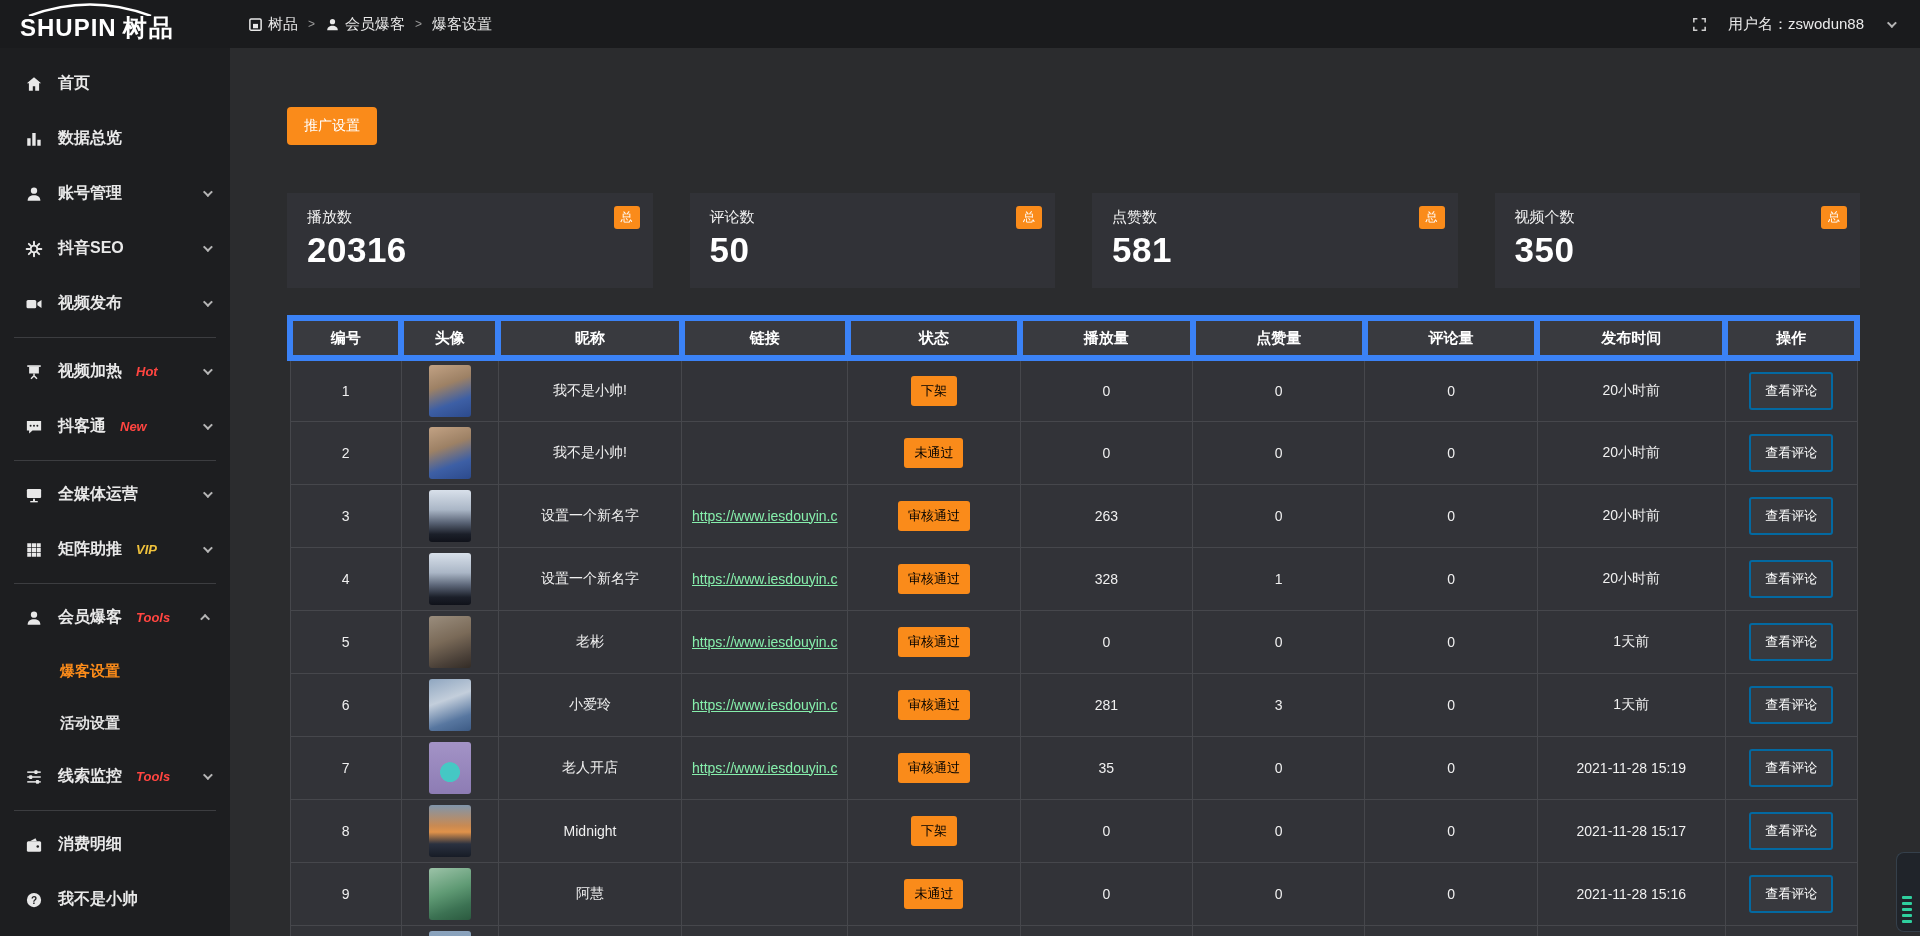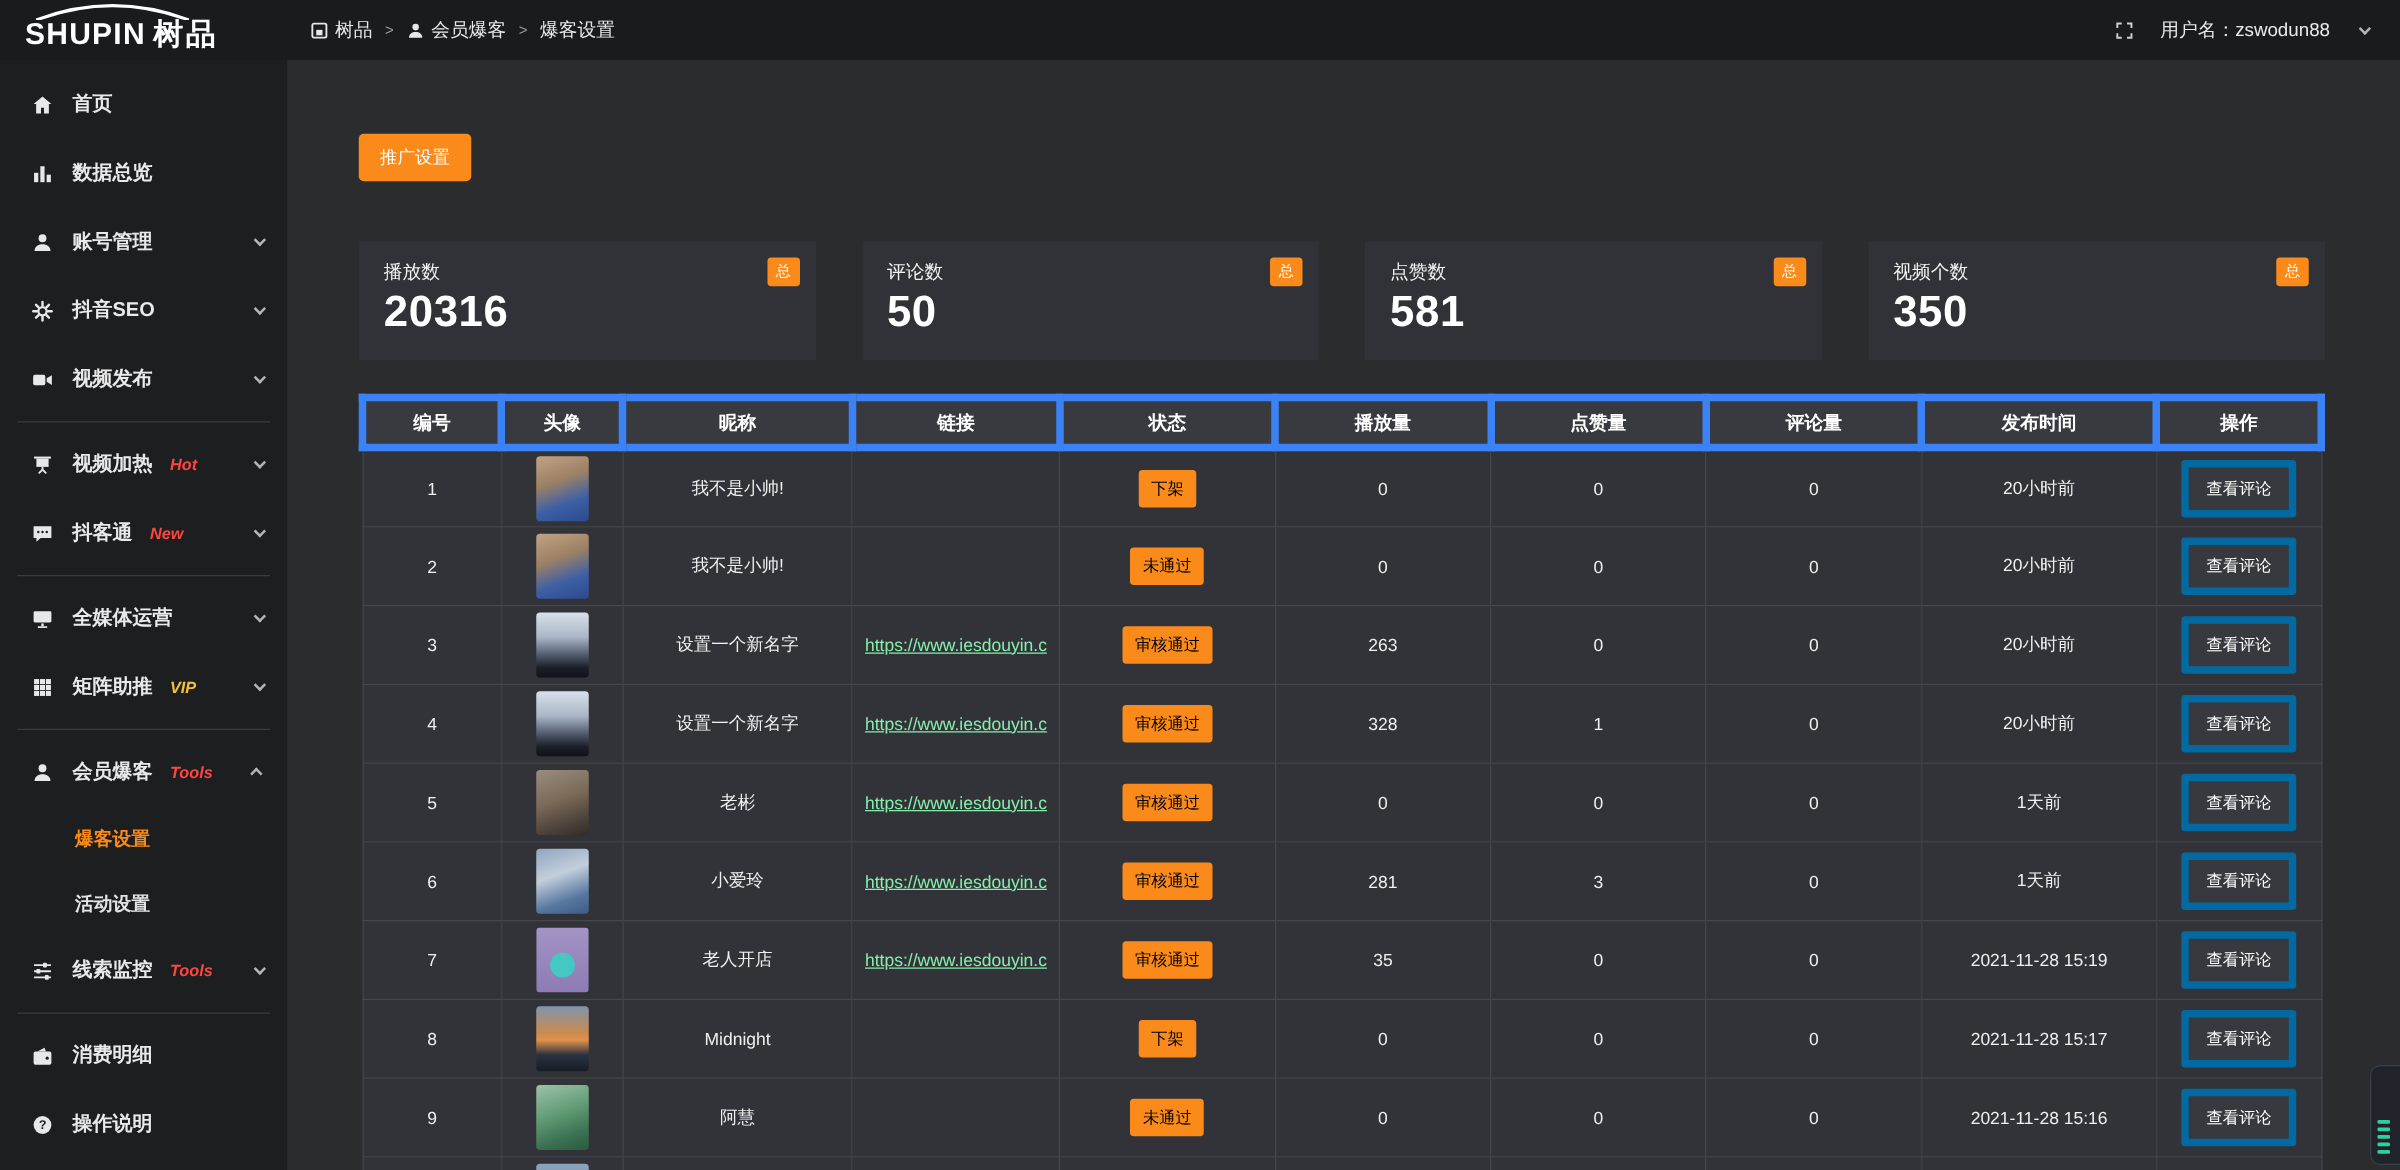--- a/index.html
+++ b/index.html
@@ -57,21 +57,21 @@
   .avatar--dusk   { background:linear-gradient(180deg,#d8e0ea 0%,#aab6c6 38%,#5c6678 62%,#1b1f29 85%,#10121a 100%); }
   .avatar--man    { background:linear-gradient(160deg,#9a8d7d 0%,#7a6a58 45%,#4a4038 80%,#332c26 100%); }
   .avatar--girl   { background:linear-gradient(160deg,#8fa6c0 0%,#c3cedb 40%,#5877a0 75%,#3d5b85 100%); }
   .avatar--cartoon{ background:radial-gradient(circle at 50% 58%,#45c8c4 0 26%,rgba(0,0,0,0) 28%),linear-gradient(180deg,#a393c6 0%,#8d7cb4 100%); }
   .avatar--sunset { background:linear-gradient(180deg,#8095ab 0%,#c98a52 40%,#e0924a 52%,#2a3140 75%,#171c26 100%); }
   .avatar--green  { background:linear-gradient(160deg,#9cc3a8 0%,#5f9a74 45%,#3c7253 75%,#2b5a3f 100%); }
   .avatar--blue   { background:linear-gradient(180deg,#8ba3bd 0%,#6b87a5 100%); }
   .cell-link { color:#86efac; white-space:nowrap; display:block; overflow:hidden; }
   .status-badge { display:inline-block; background:#fa8b1a; color:#000000; font-size:13px;
     padding:6px 10px; border-radius:3px; white-space:nowrap; }
-  .action-btn { background:#38393e; border:6px solid #0369a1; color:#fff; font-size:13px;
+  .action-btn { background:#38393e; border:2px solid #0369a1; color:#fff; font-size:13px;
     padding:8px 14px; border-radius:3px; cursor:pointer; font-family:inherit; white-space:nowrap; }
 
   .float-widget { position:absolute; right:0; bottom:4px; width:24px; height:80px; background:#20242a;
     border:1px solid #35404b; border-right:none; border-radius:8px 0 0 8px; z-index:40;
     display:flex; flex-direction:column; justify-content:flex-end; align-items:flex-start;
     gap:3px; padding:6px 0 8px 5px; cursor:pointer; }
   .float-widget i { display:block; width:10px; height:3px; background:#2fcf9e; border-radius:1px; }
 </style>
 </head>
 <body>
@@ -291,21 +291,21 @@
     <span class="s-label">消费明细</span>
 
   </div>
       <div class="s-item">
     <span class="s-icon">
           <svg viewBox="0 0 24 24" width="18" height="18">
             <circle cx="12" cy="12" r="9.5" fill="#e8e8e8"></circle>
             <text x="12" y="16.8" font-size="13.5" font-weight="bold" fill="#1d1e20" text-anchor="middle" font-family="Liberation Sans, sans-serif">?</text>
           </svg>
         </span>
-    <span class="s-label">操作说明</span>
+    <span class="s-label">我不是小帅</span>
 
   </div>
     </div>
 </div>
 
 <div class="content">
   <button class="promo-btn">推广设置</button>
 
   <div class="stats">
       <div class="card">

